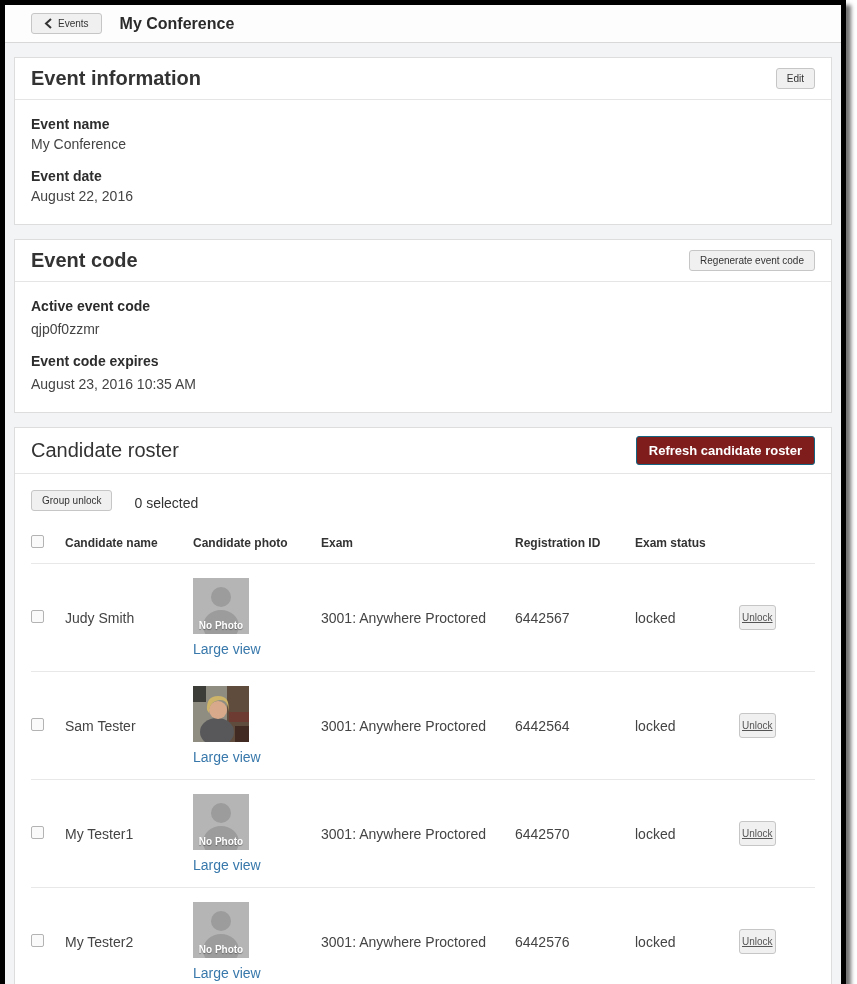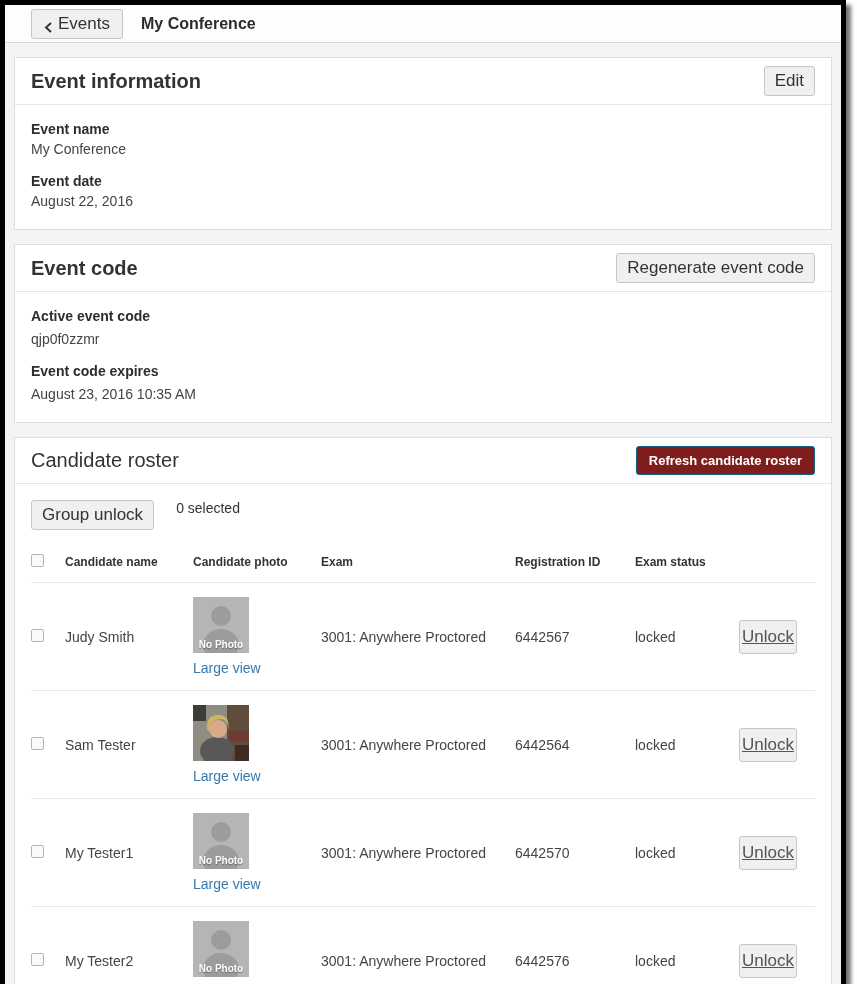--- a/index.html
+++ b/index.html
@@ -32,21 +32,21 @@
   }
   .btn {
     display: inline-flex;
     align-items: center;
     justify-content: center;
     gap: 5px;
     background: #f0f0f0;
     border: 1px solid #c6c6c6;
     border-radius: 3px;
     color: #333;
-    font-size: 17px;
+    font-size: 10px;
     padding: 4px 10px;
     cursor: pointer;
     white-space: nowrap;
   }
   .back-btn { padding: 4px 12px; }
   .chev { width: 9px; height: 11px; display: inline-block; }
   .page-title { font-size: 16px; font-weight: 700; color: #2b2b2b; }
   
   .content { padding: 14px 9px; display: flex; flex-direction: column; gap: 14px; }
   .panel { background: #fff; border: 1px solid #ddd; }
@@ -67,21 +67,21 @@
   .field-value { color: #444; }
   .btn-teal {
     background: #7f1d1d;
     border: 1px solid #136582;
     color: #fff;
     font-weight: 700;
     font-size: 13px;
     padding: 6px 12px;
   }
   
-  .roster-toolbar { display: flex; align-items: flex-start; gap: 22px; margin-bottom: 14px; }
+  .roster-toolbar { display: flex; align-items: flex-end; gap: 22px; margin-bottom: 14px; }
   .selected-text { color: #333; }
   
   table.roster { width: 100%; border-collapse: collapse; table-layout: fixed; }
   col.c-cb { width: 34px; }
   col.c-name { width: 128px; }
   col.c-photo { width: 128px; }
   col.c-exam { width: 194px; }
   col.c-reg { width: 120px; }
   col.c-status { width: 104px; }
   col.c-action { width: auto; }

